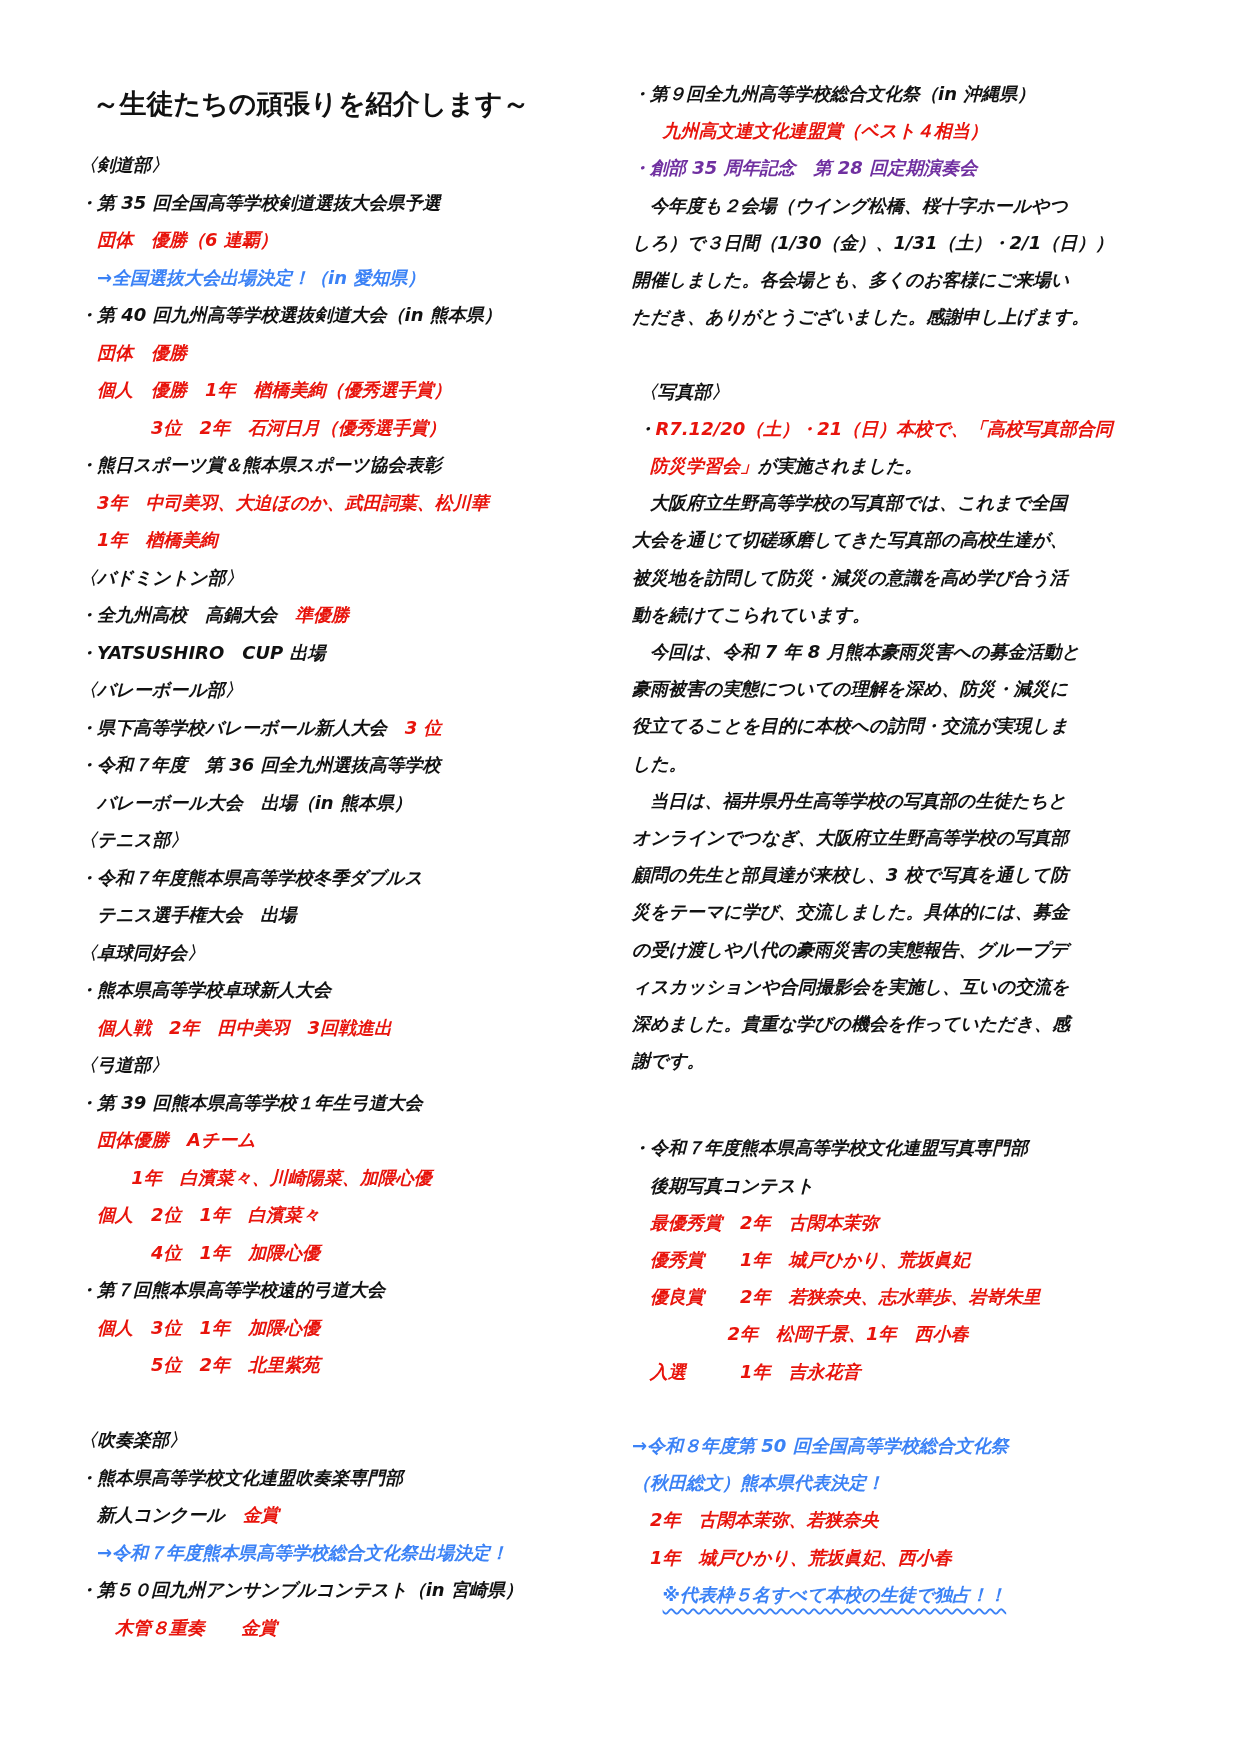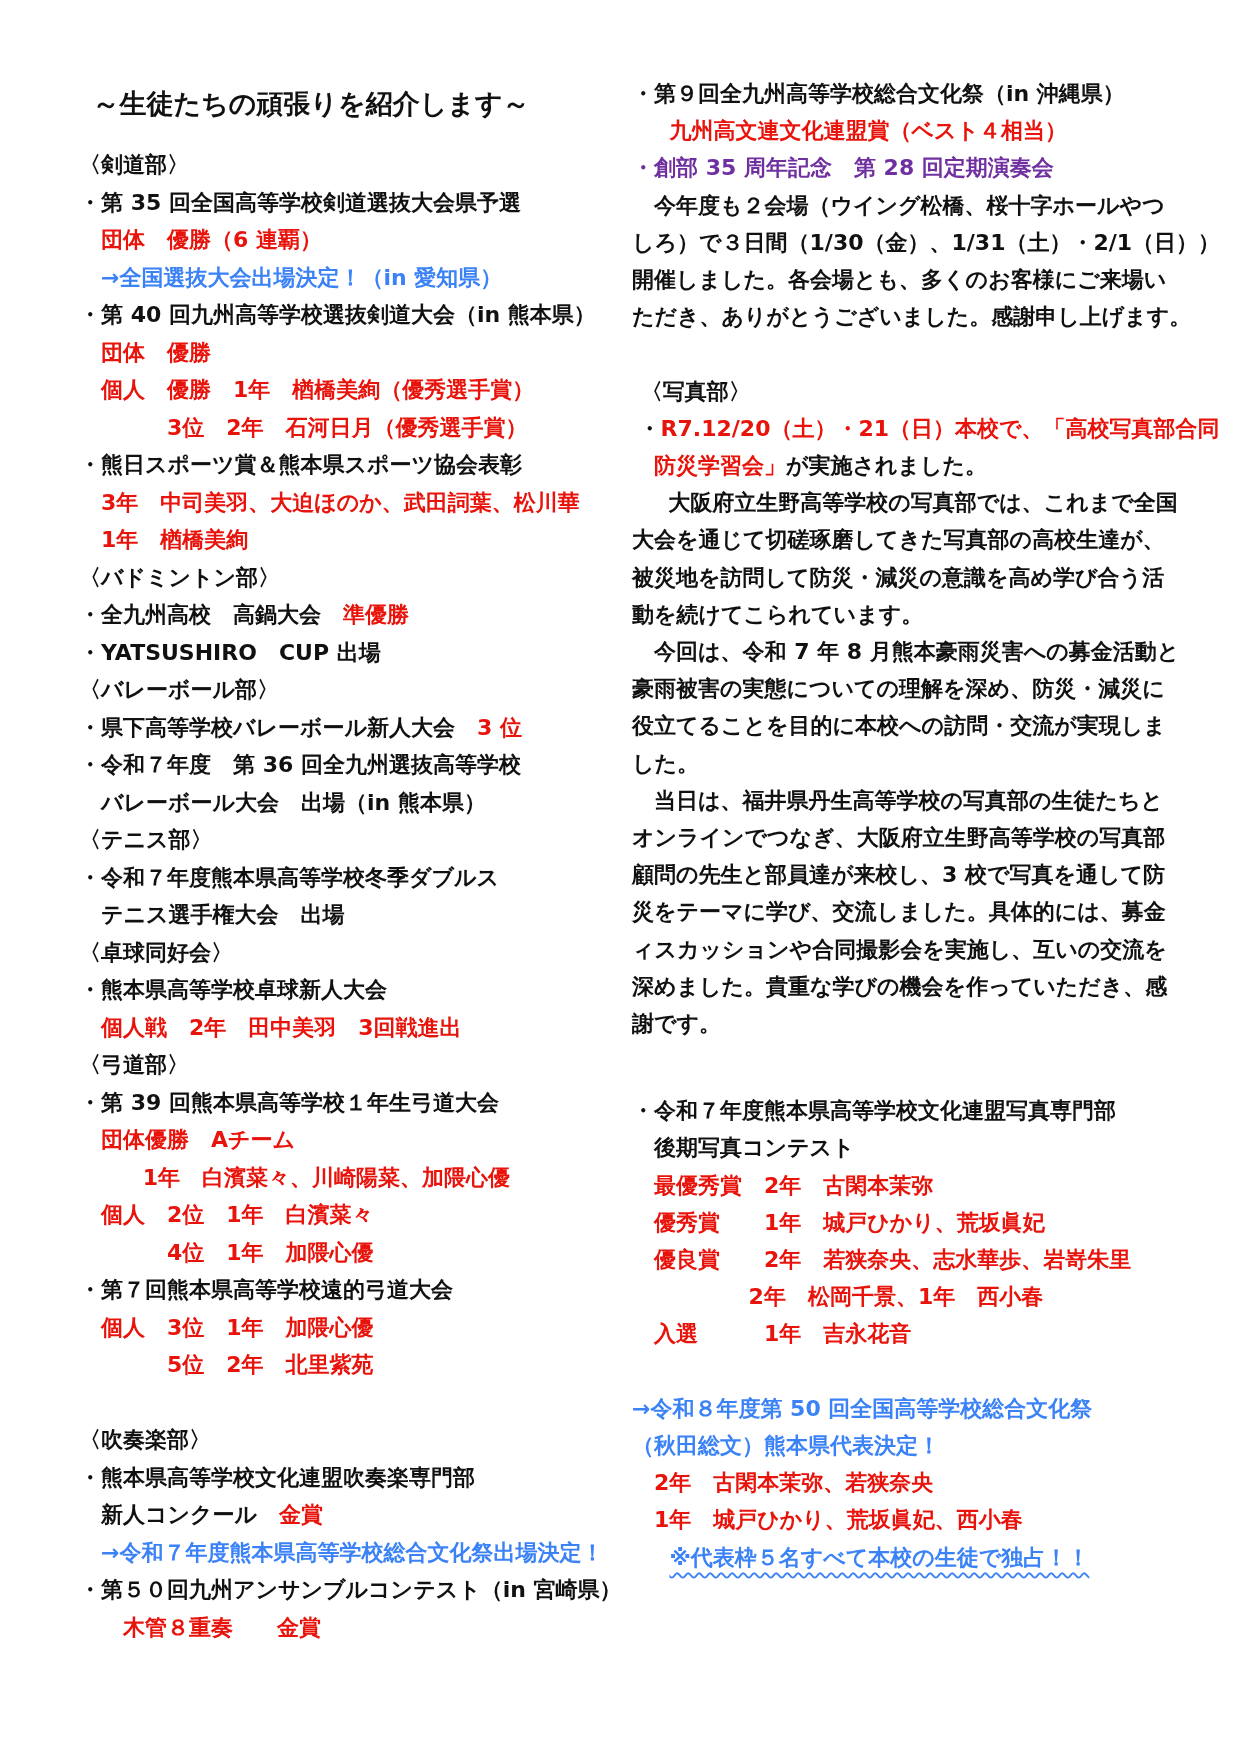--- a/index.html
+++ b/index.html
@@ -13,21 +13,21 @@
   }
   #doc-title{
     position:absolute;
     left:75px;top:86px;width:472px;
     text-align:center;
     font-size:27px;
     font-weight:700;
     color:#111111;
     white-space:nowrap;
   }
-  .col{position:absolute;font-size:22px;}
+  .col{position:absolute;font-size:18px;font-style:italic;}
   #col-left{left:79px;top:146px;width:500px;--lh:37.5px;}
   #col-right{left:632px;top:75px;width:560px;--lh:37.2px;}
   .line{
     line-height:var(--lh);
     min-height:var(--lh);
     white-space:nowrap;
   }
   .seg{white-space:pre;}
   .c-black{color:#111111;}
   .c-red{color:#e8140c;}
@@ -92,32 +92,33 @@
       <div class="line" style="padding-left: 1.7em;"><span class="seg c-red">九州高文連文化連盟賞（ベスト４相当）</span></div>
       <div class="line"><span class="seg c-purple">・創部 35 周年記念　第 28 回定期演奏会</span></div>
       <div class="line" style="padding-left: 1em;"><span class="seg c-black">今年度も２会場（ウイング松橋、桜十字ホールやつ</span></div>
       <div class="line"><span class="seg c-black">しろ）で３日間（1/30（金）、1/31（土）・2/1（日））</span></div>
       <div class="line"><span class="seg c-black">開催しました。各会場とも、多くのお客様にご来場い</span></div>
       <div class="line"><span class="seg c-black">ただき、ありがとうございました。感謝申し上げます。</span></div>
       <div class="line"></div>
       <div class="line" style="padding-left: 0.4em;"><span class="seg c-black">〈写真部〉</span></div>
       <div class="line" style="padding-left: 0.3em;"><span class="seg c-black">・</span><span class="seg c-red">R7.12/20（土）・21（日）本校で、「高校写真部合同</span></div>
       <div class="line" style="padding-left: 1em;"><span class="seg c-red">防災学習会」</span><span class="seg c-black">が実施されました。</span></div>
-      <div class="line" style="padding-left: 1em; text-align: center;"><span class="seg c-black">大阪府立生野高等学校の写真部では、これまで全国</span></div>
+      <div class="line" style="padding-left: 1em;"><span class="seg c-black">大阪府立生野高等学校の写真部では、これまで全国</span></div>
       <div class="line"><span class="seg c-black">大会を通じて切磋琢磨してきた写真部の高校生達が、</span></div>
       <div class="line"><span class="seg c-black">被災地を訪問して防災・減災の意識を高め学び合う活</span></div>
       <div class="line"><span class="seg c-black">動を続けてこられています。</span></div>
       <div class="line" style="padding-left: 1em;"><span class="seg c-black">今回は、令和 7 年 8 月熊本豪雨災害への募金活動と</span></div>
       <div class="line"><span class="seg c-black">豪雨被害の実態についての理解を深め、防災・減災に</span></div>
       <div class="line"><span class="seg c-black">役立てることを目的に本校への訪問・交流が実現しま</span></div>
       <div class="line"><span class="seg c-black">した。</span></div>
       <div class="line" style="padding-left: 1em;"><span class="seg c-black">当日は、福井県丹生高等学校の写真部の生徒たちと</span></div>
       <div class="line"><span class="seg c-black">オンラインでつなぎ、大阪府立生野高等学校の写真部</span></div>
       <div class="line"><span class="seg c-black">顧問の先生と部員達が来校し、3 校で写真を通して防</span></div>
       <div class="line"><span class="seg c-black">災をテーマに学び、交流しました。具体的には、募金</span></div>
+      <div class="line"><span class="seg c-black">の受け渡しや八代の豪雨災害の実態報告、グループデ</span></div>
       <div class="line"><span class="seg c-black">ィスカッションや合同撮影会を実施し、互いの交流を</span></div>
       <div class="line"><span class="seg c-black">深めました。貴重な学びの機会を作っていただき、感</span></div>
       <div class="line"><span class="seg c-black">謝です。</span></div>
       <div class="line" style="min-height: 50px;"></div>
       <div class="line"><span class="seg c-black">・令和７年度熊本県高等学校文化連盟写真専門部</span></div>
       <div class="line" style="padding-left: 1em;"><span class="seg c-black">後期写真コンテスト</span></div>
       <div class="line" style="padding-left: 1em;"><span class="seg c-red">最優秀賞　2年　古閑本茉弥</span></div>
       <div class="line" style="padding-left: 1em;"><span class="seg c-red">優秀賞　　1年　城戸ひかり、荒坂眞妃</span></div>
       <div class="line" style="padding-left: 1em;"><span class="seg c-red">優良賞　　2年　若狭奈央、志水華歩、岩嵜朱里</span></div>
       <div class="line" style="padding-left: 5.3em;"><span class="seg c-red">2年　松岡千景、1年　西小春</span></div>

